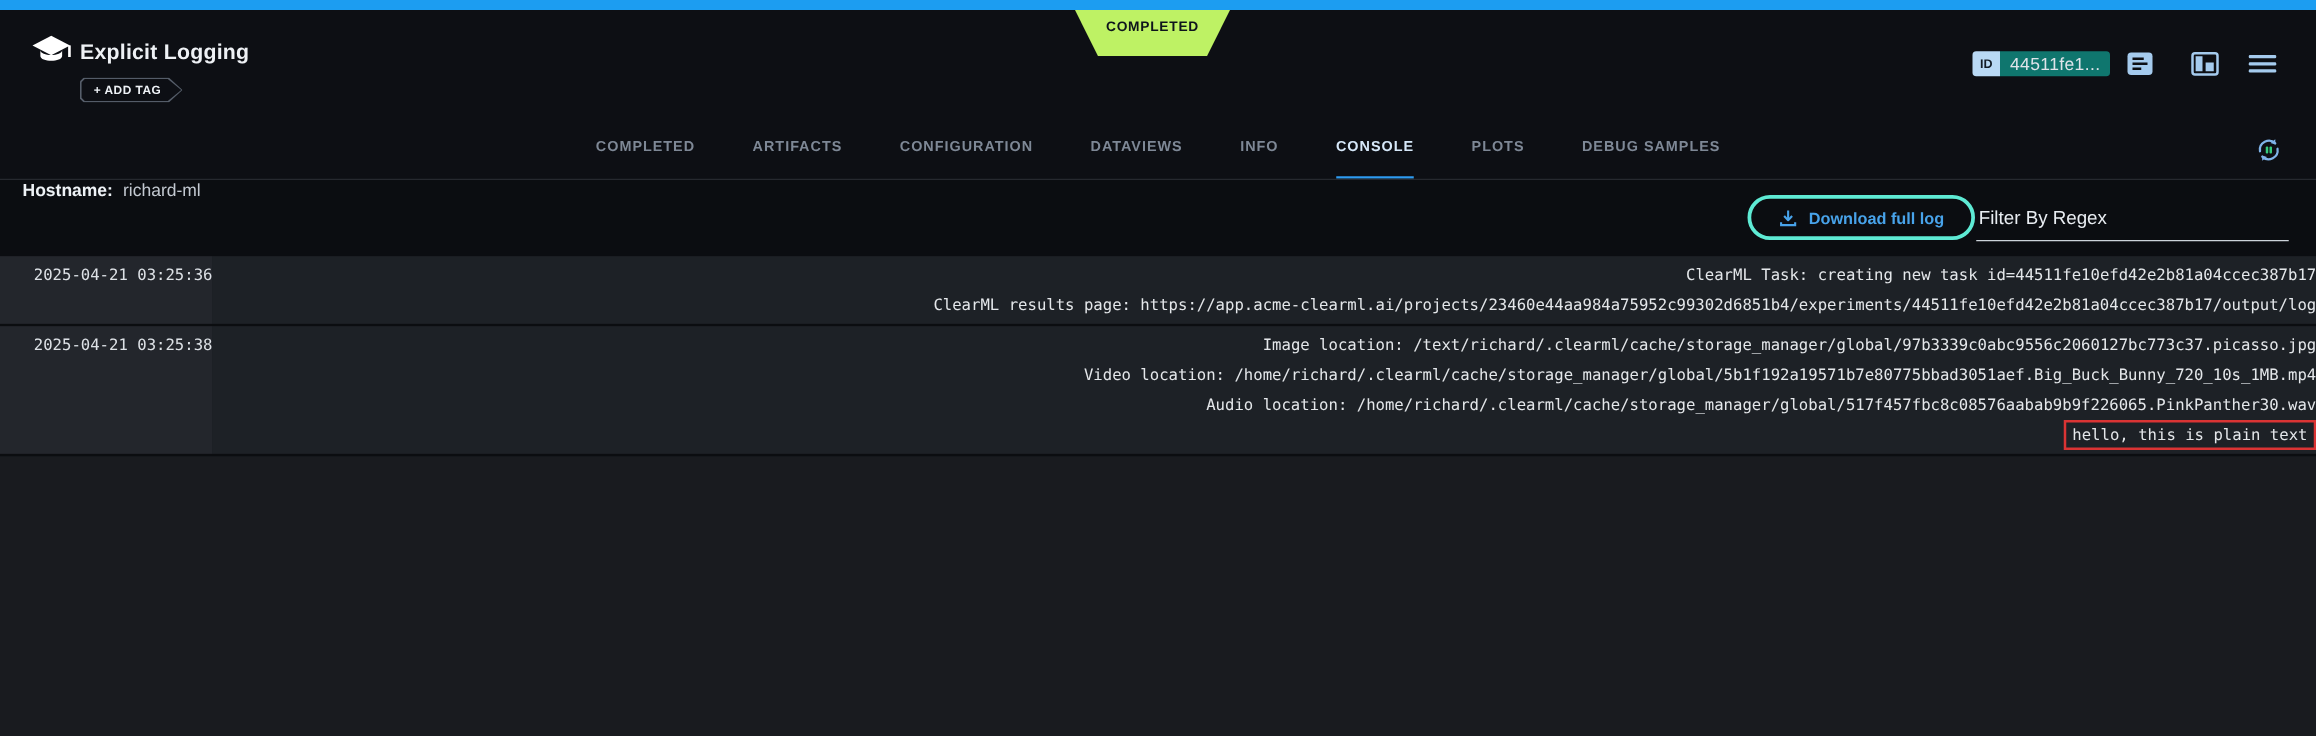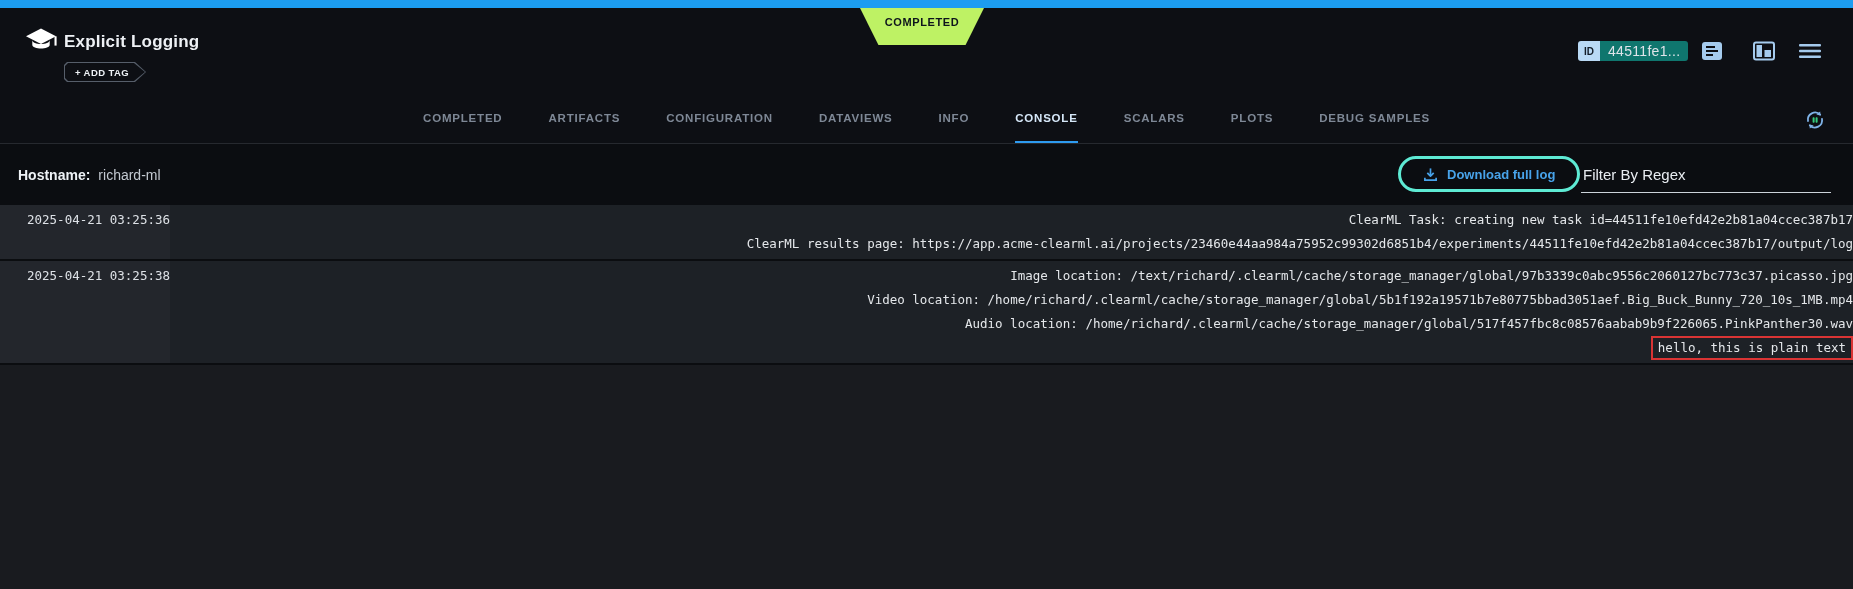--- a/index.html
+++ b/index.html
@@ -35,21 +35,21 @@
   .tabs{position:absolute;top:87px;left:0;right:0;height:48px;display:flex;justify-content:center;}
   .tab{padding:0 23px;display:flex;cursor:pointer;}
   .tab-inner{display:flex;align-items:center;height:46px;border-bottom:2px solid transparent;
     font-size:11.5px;font-weight:bold;letter-spacing:.8px;color:#7e8896;white-space:nowrap;}
   .tab.active .tab-inner{color:#d6e8f9;border-bottom-color:#2e9bf0;}
   .refresh-btn{position:absolute;right:26px;top:100px;width:24px;height:24px;cursor:pointer;}
 
   
   .hostrow{position:absolute;top:143px;left:0;width:100%;height:62px;background:#0b0d11;
     border-top:1px solid #26292f;box-sizing:border-box;}
-  .hostname{position:absolute;left:18px;top:0;height:100%;display:flex;align-items:center;font-size:14px;}
+  .hostname{position:absolute;left:18px;top:0;height:100%;display:flex;align-items:flex-start;font-size:14px;}
   .hostname .lbl{color:#eef2f6;font-weight:bold;}
   .hostname .val{color:#c3c9d1;margin-left:8px;}
   .dl-btn{position:absolute;left:1398px;top:12px;height:36px;border:3px solid #5eead4;border-radius:18px;
     background:transparent;display:flex;align-items:center;gap:9px;padding:0 22px;cursor:pointer;box-sizing:border-box;}
   .dl-btn span{color:#48a3ea;font-size:13px;font-weight:bold;white-space:nowrap;}
   .regex-input{position:absolute;left:1581px;top:18px;width:246px;background:transparent;border:none;
     border-bottom:1px solid #ccd3da;outline:none;color:#fff;font-size:15px;
     font-family:"Liberation Sans",sans-serif;padding:4px 2px 9px;}
   .regex-input::placeholder{color:#e9edf2;opacity:1;}
 
@@ -123,23 +123,20 @@
         <div class="tab">
           <span class="tab-inner">DATAVIEWS</span>
         </div>
         <div class="tab">
           <span class="tab-inner">INFO</span>
         </div>
         <div class="tab active">
           <span class="tab-inner">CONSOLE</span>
         </div>
         <div class="tab">
-          <span class="tab-inner">SCALARS</span>
-        </div>
-        <div class="tab">
           <span class="tab-inner">PLOTS</span>
         </div>
         <div class="tab">
           <span class="tab-inner">DEBUG SAMPLES</span>
         </div>
       </div>
 
     <svg class="refresh-btn" viewBox="0 0 24 24">
       <path d="M5 13 a7.2 7.2 0 0 1 12.2-6.3" fill="none" stroke="#7fb3e8" stroke-width="1.8" stroke-linecap="round"></path>
       <path d="M19 11 a7.2 7.2 0 0 1 -12.2 6.3" fill="none" stroke="#7fb3e8" stroke-width="1.8" stroke-linecap="round"></path>

